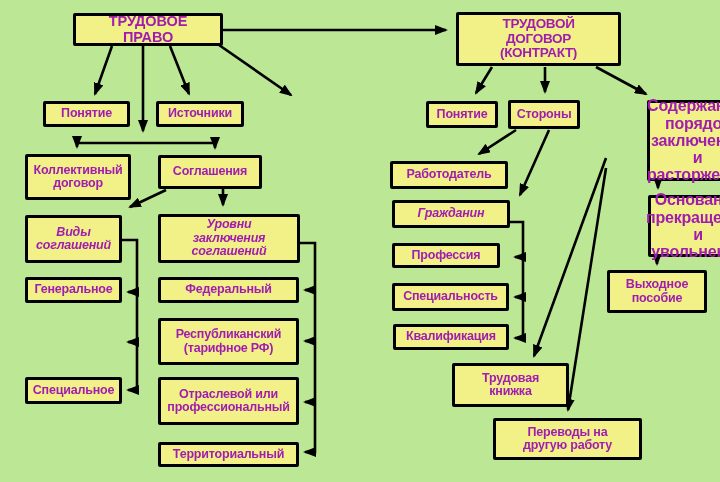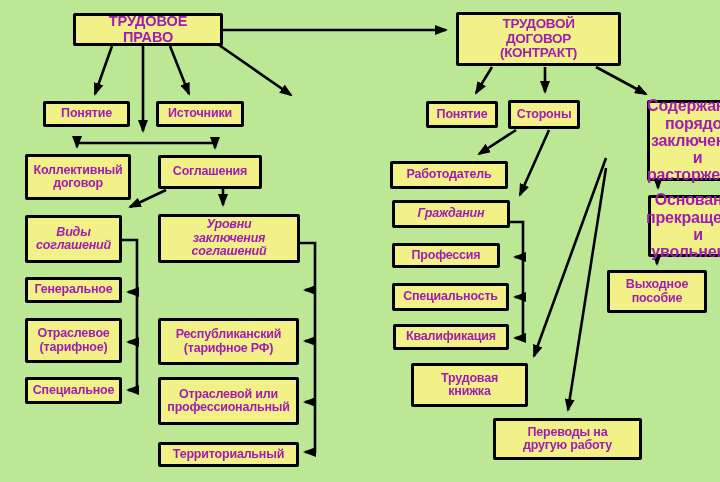--- a/index.html
+++ b/index.html
@@ -68,33 +68,33 @@
   </svg>
 
   <div class="node title" style="left:73px;top:13px;width:150px;height:33px">ТРУДОВОЕ ПРАВО</div>
   <div class="node" style="left:43px;top:101px;width:87px;height:26px">Понятие</div>
   <div class="node" style="left:156px;top:101px;width:88px;height:26px">Источники</div>
   <div class="node" style="left:25px;top:154px;width:106px;height:46px">Коллективный договор</div>
   <div class="node" style="left:158px;top:155px;width:104px;height:34px">Соглашения</div>
   <div class="node em" style="left:25px;top:215px;width:97px;height:48px">Виды соглашений</div>
   <div class="node em" style="left:158px;top:214px;width:142px;height:49px">Уровни заключения соглашений</div>
   <div class="node" style="left:25px;top:277px;width:97px;height:26px">Генеральное</div>
-  <div class="node" style="left:25px;top:318px;width:97px;height:45px">Отраслевое (тарифное)</div>
   <div class="node" style="left:25px;top:377px;width:97px;height:27px">Специальное</div>
+  <div class="node" style="left:158px;top:277px;width:141px;height:26px">Федеральный</div>
   <div class="node" style="left:158px;top:318px;width:141px;height:47px">Республиканский (тарифное РФ)</div>
   <div class="node" style="left:158px;top:377px;width:141px;height:48px">Отраслевой или профессиональный</div>
   <div class="node" style="left:158px;top:442px;width:141px;height:25px">Территориальный</div>
 
   <div class="node title2" style="left:456px;top:12px;width:165px;height:54px">ТРУДОВОЙ ДОГОВОР (КОНТРАКТ)</div>
   <div class="node" style="left:426px;top:101px;width:72px;height:27px">Понятие</div>
   <div class="node" style="left:508px;top:100px;width:72px;height:29px">Стороны</div>
   <div class="node small" style="left:606px;top:100px;width:101px;height:81px">Содержание, порядок заключения и расторжения</div>
   <div class="node" style="left:390px;top:161px;width:118px;height:28px">Работодатель</div>
   <div class="node em" style="left:392px;top:200px;width:118px;height:28px">Гражданин</div>
   <div class="node" style="left:392px;top:243px;width:108px;height:25px">Профессия</div>
   <div class="node" style="left:392px;top:283px;width:117px;height:28px">Специальность</div>
   <div class="node" style="left:393px;top:324px;width:116px;height:26px">Квалификация</div>
-  <div class="node" style="left:411px;top:363px;width:117px;height:44px">Трудовая книжка</div>
+  <div class="node" style="left:452px;top:363px;width:117px;height:44px">Трудовая книжка</div>
   <div class="node small" style="left:607px;top:195px;width:100px;height:62px">Основания прекращения и увольнения</div>
   <div class="node" style="left:607px;top:270px;width:100px;height:43px">Выходное пособие</div>
   <div class="node" style="left:493px;top:418px;width:149px;height:42px">Переводы на другую работу</div>
 
 </div>
 
 </body></html>

